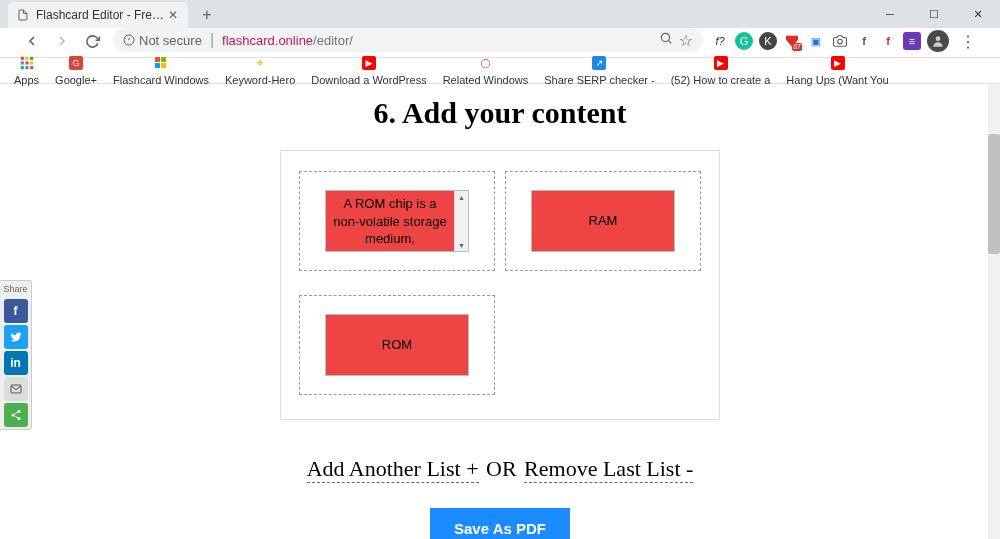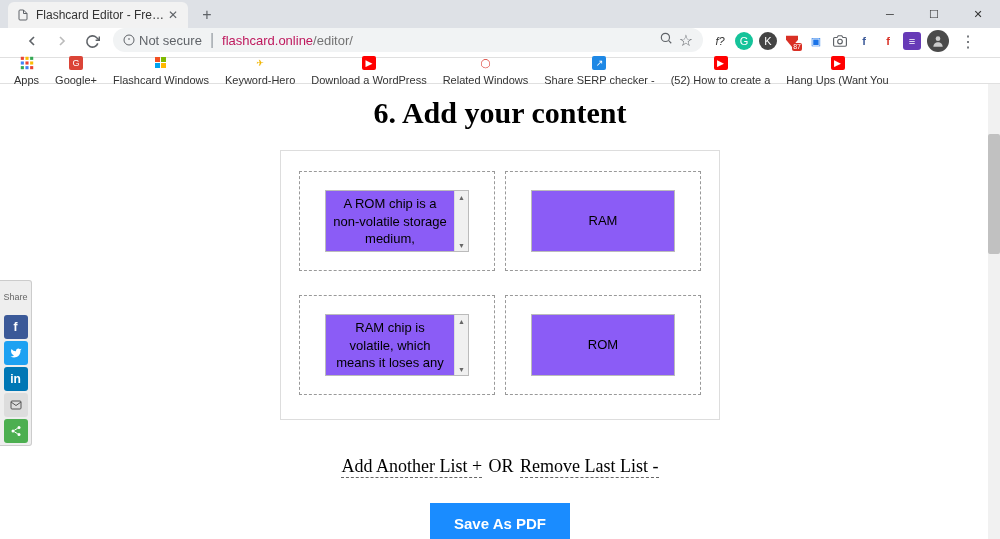--- a/index.html
+++ b/index.html
@@ -39,35 +39,35 @@
     .content { position: relative; height: calc(539px - 84px); overflow: hidden; }
     .scroll-track { position: absolute; right: 0; top: 0; bottom: 0; width: 12px; background: #f1f1f1; }
     .scroll-thumb { position: absolute; right: 0; top: 50px; width: 12px; height: 120px; background: #c1c1c1; border-radius: 2px; }
     
     .heading { font-family: Georgia, serif; font-size: 30px; text-align: center; margin-top: 12px; color: #000; }
     
     .card-container { width: 440px; margin: 20px auto 12px; border: 1px solid #ddd; padding: 20px 18px; }
     .card-row { display: flex; justify-content: space-between; margin-bottom: 24px; }
     .card-row:last-child { margin-bottom: 4px; }
     .card { width: 196px; height: 100px; border: 1px dashed #999; padding: 8px; display: flex; align-items: center; justify-content: center; }
-    .card-inner { width: 144px; height: 62px; border: 1px solid #bbb; background: #8b5cf6; display: flex; position: relative; }
+    .card-inner { width: 144px; height: 62px; border: 1px solid #bbb; background: #ef4444; display: flex; position: relative; }
     .card-text { flex: 1; text-align: center; font-size: 13px; color: #000; padding: 4px 6px; overflow: hidden; display: flex; align-items: flex-start; justify-content: center; line-height: 1.35; outline: none; }
     .card-text.single { align-items: center; text-align: right; }
     .card-scroll { width: 14px; border-left: 1px solid #ddd; background: #f0f0f0; display: flex; flex-direction: column; justify-content: space-between; align-items: center; font-size: 7px; color: #666; }
     .card-scroll-btn { height: 12px; display: flex; align-items: center; justify-content: center; cursor: pointer; width: 100%; }
     
-    .list-actions { text-align: center; font-family: Georgia, serif; font-size: 18px; margin-top: 36px; }
+    .list-actions { text-align: center; font-family: Georgia, serif; font-size: 22px; margin-top: 36px; }
     .list-link { border-bottom: 1px dashed #666; padding-bottom: 1px; cursor: pointer; }
     .or-text { margin: 0 2px; }
     
     .save-btn { display: block; margin: 26px auto 0; background: #1a8cff; color: #fff; border: none; padding: 12px 24px; font-size: 15px; font-weight: bold; cursor: pointer; }
     
     
     .share-bar { position: absolute; left: 0; top: 196px; width: 32px; background: #eee; border: 1px solid #ccc; border-left: none; border-radius: 0 3px 3px 0; z-index: 10; }
-    .share-title { font-size: 9px; text-align: center; color: #666; padding: 11px 0; }
+    .share-title { font-size: 9px; text-align: center; color: #666; padding: 3px 0; }
     .share-btn { width: 24px; height: 24px; margin: 2px auto; border-radius: 3px; display: flex; align-items: center; justify-content: center; color: #fff; font-size: 12px; font-weight: bold; cursor: pointer; }
     .sb-fb { background: #3b5998; }
     .sb-tw { background: #1da1f2; }
     .sb-li { background: #0077b5; }
     .sb-em { background: #ddd; color: #555; }
     .sb-sh { background: #4caf50; }
   </style>
 </head>
 <body>
 
@@ -263,29 +263,20 @@
       </div>
       <div class="card">
         <div class="card-inner">
           <div class="card-text single" contenteditable="true" style="">RAM</div>
         </div>
       </div>
     </div>
     <div class="card-row">
       <div class="card">
         <div class="card-inner">
-          <div class="card-text" contenteditable="true" style="">RAM chip is volatile, which means it loses any</div>
-          <div class="card-scroll">
-            <div class="card-scroll-btn">▲</div>
-            <div class="card-scroll-btn">▼</div>
-          </div>
-        </div>
-      </div>
-      <div class="card">
-        <div class="card-inner">
           <div class="card-text single" contenteditable="true" style="">ROM</div>
         </div>
       </div>
     </div>
   </div>
 
   <div class="list-actions">
     <span class="list-link">Add Another List +</span>
     <span class="or-text">OR</span>
     <span class="list-link">Remove Last List -</span>

